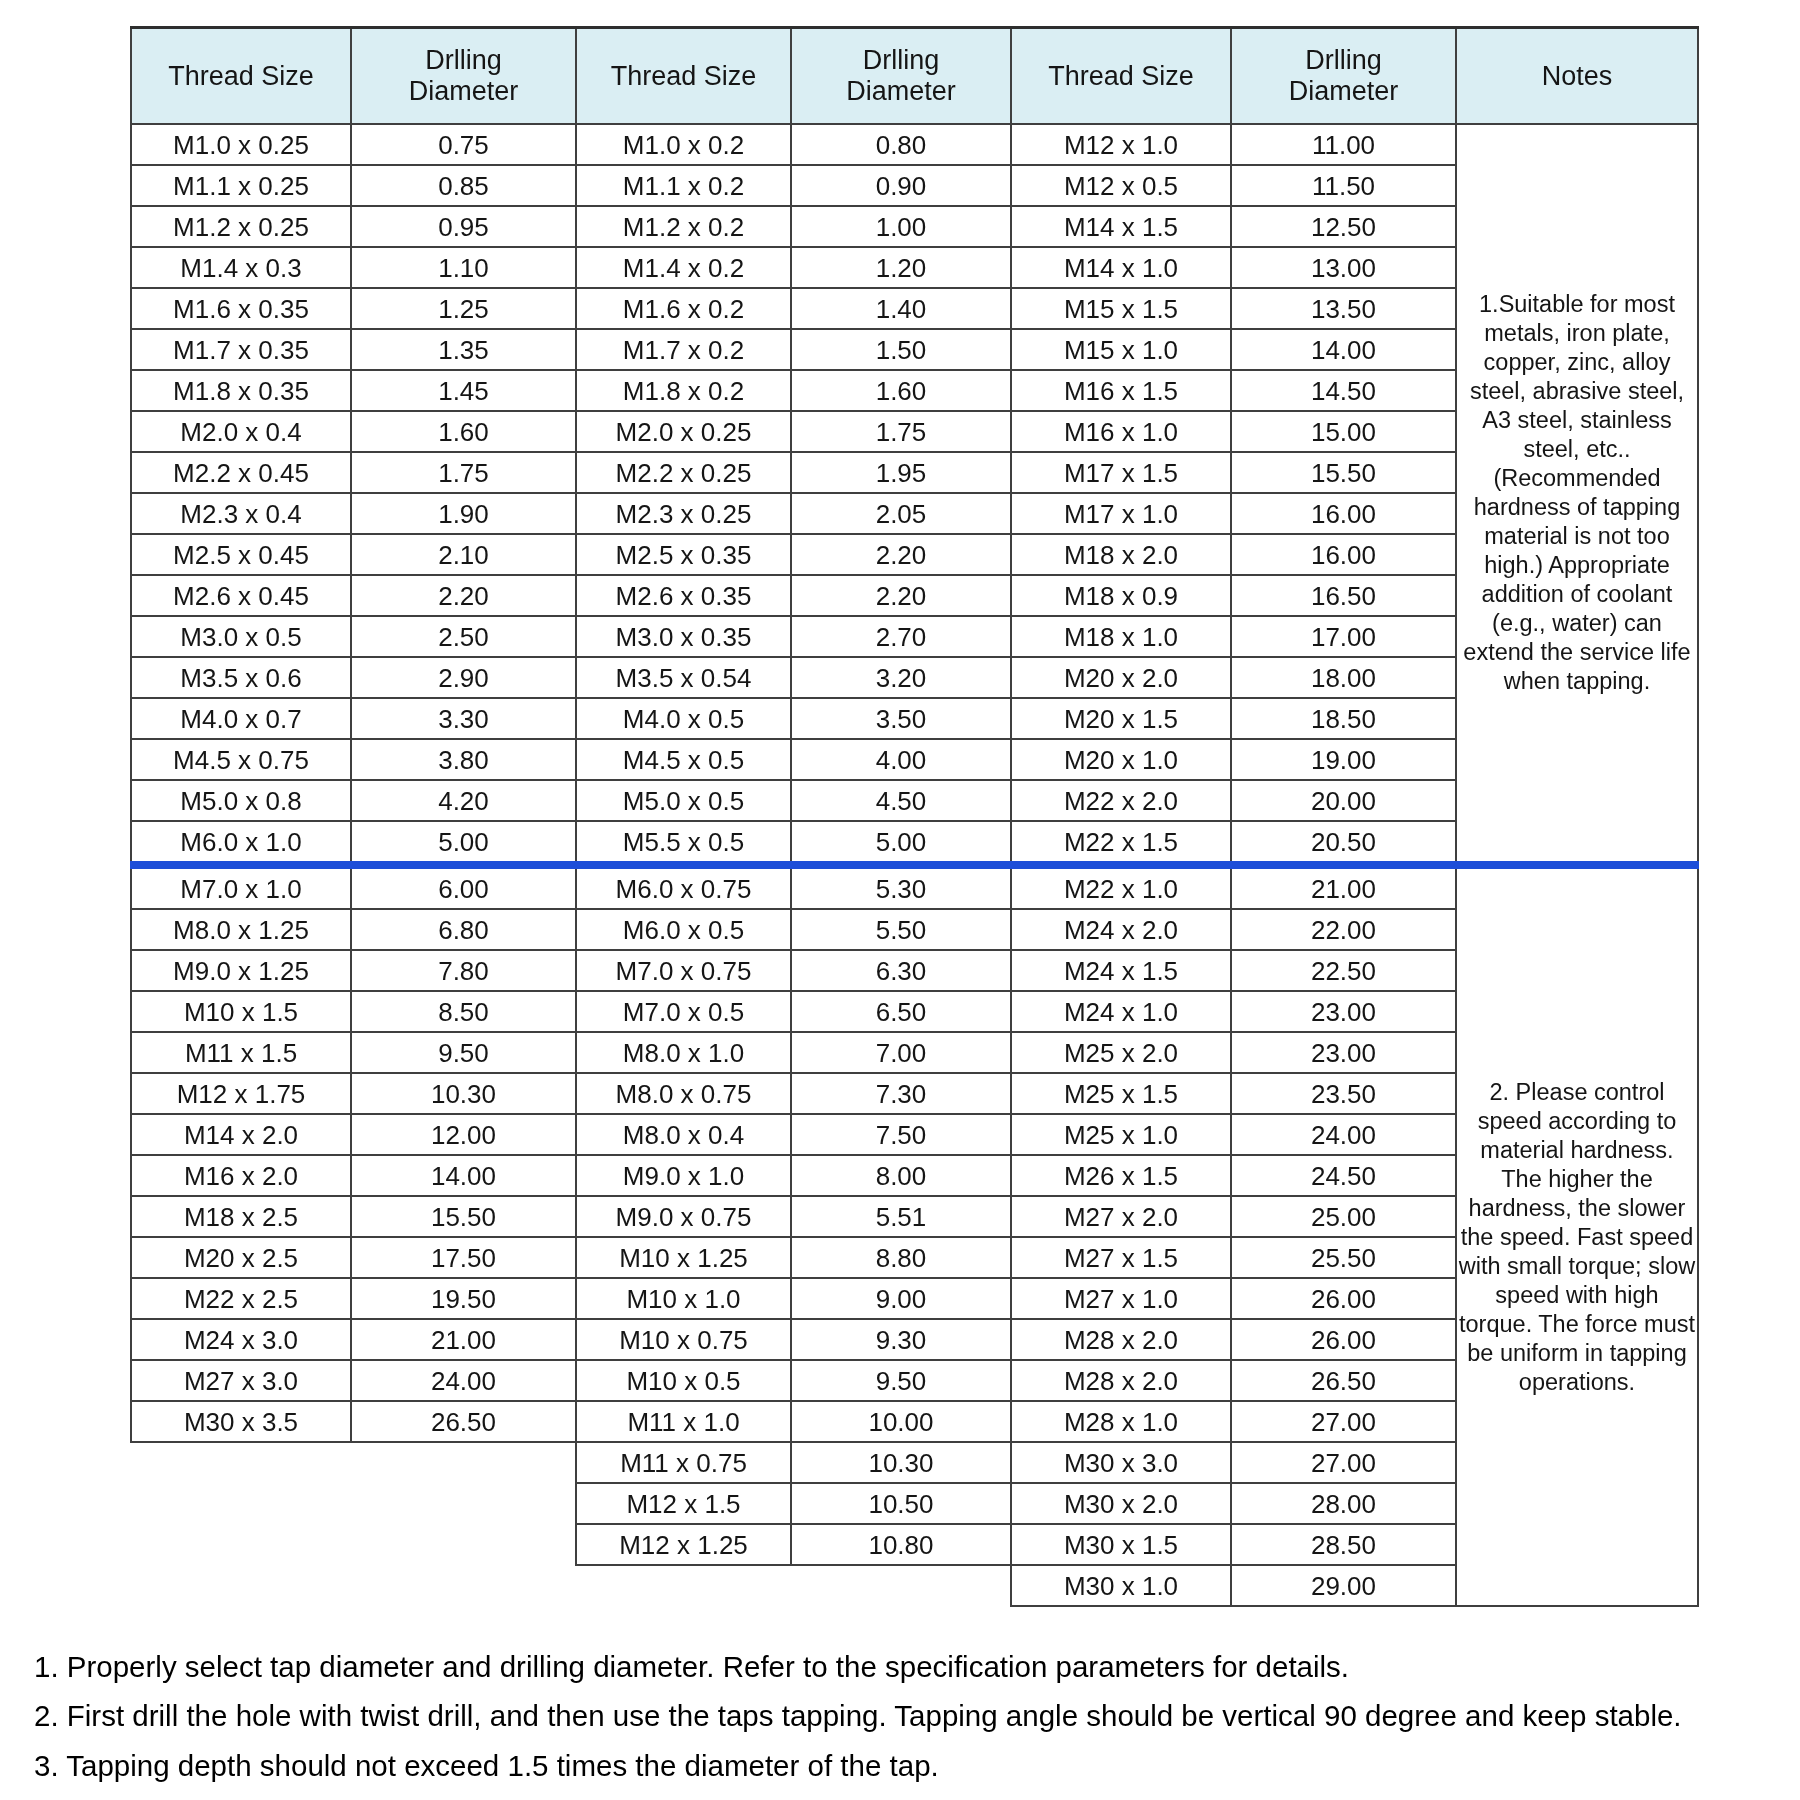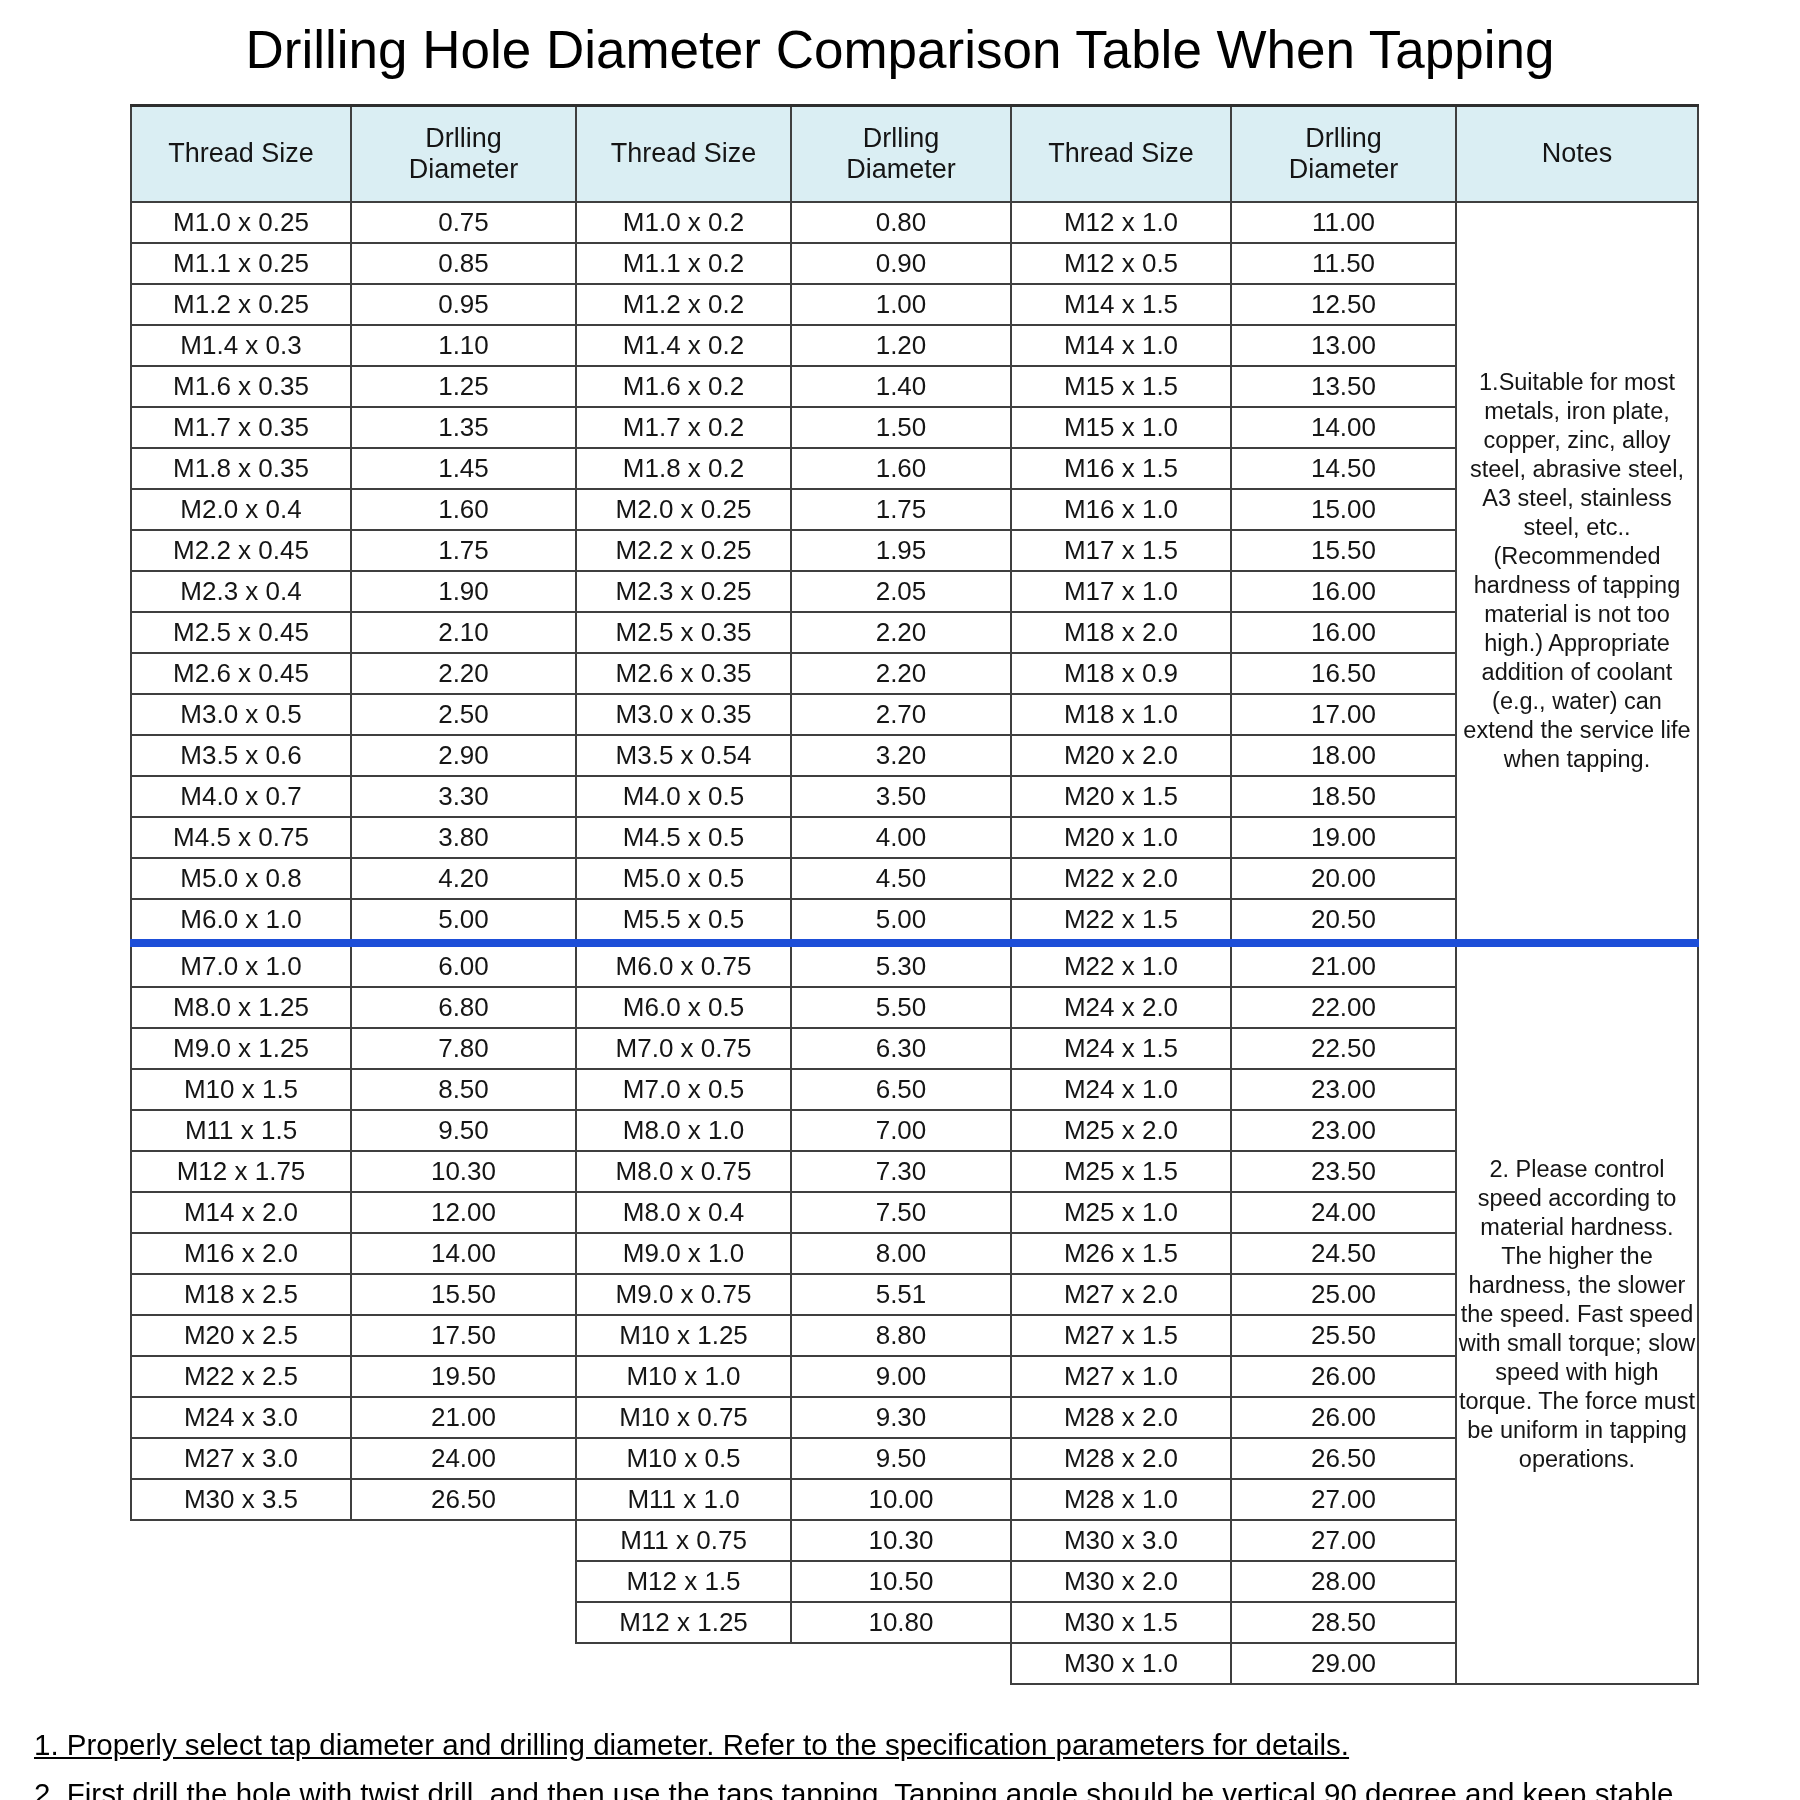--- a/index.html
+++ b/index.html
@@ -64,28 +64,27 @@
     padding:4px 1px;
     text-align:center;
     vertical-align:middle;
   }
   .footnotes{
     margin:44px 0 0 34px;
     font-size:29.5px;
     line-height:1.1;
     color:#000;
   }
-  .footnotes .fn{margin-bottom:17px;text-decoration:underline;}
+  .footnotes .fn{margin-bottom:17px;}
 </style>
 </head>
 <body>
 
 <div class="page">
 
-  <div class="title">Drilling Hole Diameter Comparison Table When Tapping</div>
 
   <table class="cmp">
     <colgroup>
       <col class="c1">
         <col class="c2">
         <col class="c3">
         <col class="c4">
         <col class="c5">
         <col class="c6">
         <col class="c7">

